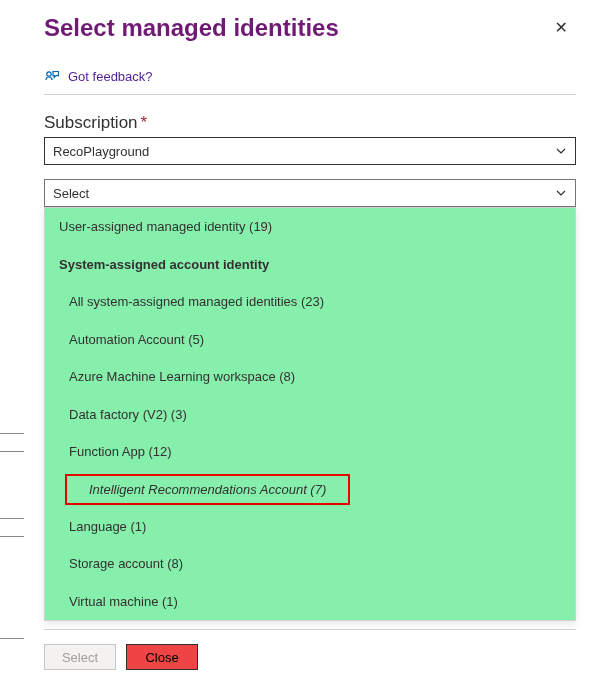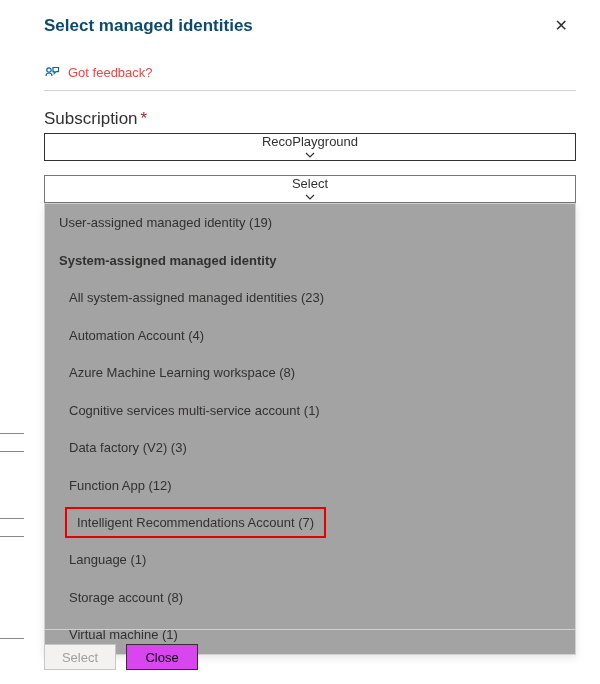--- a/index.html
+++ b/index.html
@@ -19,23 +19,23 @@
     .panel {
       padding: 14px 24px 0 44px;
     }
     .header {
       display: flex;
       align-items: center;
       justify-content: space-between;
       margin-bottom: 6px;
     }
     .title {
-      font-size: 17px;
+      font-size: 24px;
       font-weight: 600;
-      color: #0c4a6e;
+      color: #701a75;
     }
     .close-x {
       font-size: 16px;
       color: #323130;
       cursor: pointer;
       padding: 4px 8px;
       line-height: 1;
       font-weight: 400;
     }
     .feedback-row {
@@ -44,21 +44,21 @@
       gap: 8px;
       padding: 20px 0 10px 0;
       border-bottom: 1px solid #d1d1d1;
       margin-bottom: 18px;
     }
     .feedback-icon {
       color: #0067b8;
       display: inline-flex;
     }
     .feedback-text {
-      color: #ef4444;
+      color: #4c1d95;
       font-size: 13px;
     }
     .field-label {
       font-size: 17px;
       color: #323130;
       margin-bottom: 4px;
       display: block;
     }
     .required-star {
       color: #a4262c;
@@ -69,53 +69,53 @@
       height: 28px;
       width: 100%;
       display: flex;
       align-items: center;
       justify-content: space-between;
       padding: 0 8px;
       font-size: 13px;
       background: #fff;
       cursor: pointer;
       margin-bottom: 14px;
-      flex-direction: column;
     }
     .select-box .chev {
       color: #323130;
     }
     .chev svg { display:block; }
     .dropdown-panel {
       border: 1px solid #d1d1d1;
       border-top: 1px solid #d1d1d1;
       box-shadow: 0 3px 8px rgba(0,0,0,0.1);
       margin-top: -14px;
-      background: #a3a3a3;
+      background: #86efac;
     }
     .dd-item, .dd-group-header, .dd-subitem {
       padding: 9px 14px;
       font-size: 13px;
       cursor: pointer;
       line-height: 1.5;
     }
     .dd-group-header {
       font-weight: 600;
       cursor: default;
     }
     .dd-subitem {
       padding-left: 24px;
     }
     .highlight-box {
       border: 2.5px solid #e60000;
       display: inline-block;
-      padding: 6px 10px;
+      padding: 6px 22px;
       margin-left: 20px;
       margin-top: 3px;
       margin-bottom: 3px;
+      font-style: italic;
     }
     .footer {
       position: absolute;
       bottom: 14px;
       left: 44px;
       display: flex;
       gap: 10px;
     }
     .footer-sep {
       position: absolute;
@@ -123,21 +123,21 @@
       right: 24px;
       bottom: 54px;
       border-top: 1px solid #d1d1d1;
     }
     .btn {
       height: 26px;
       min-width: 72px;
       padding: 0 14px;
       font-size: 13px;
       border: 1px solid #323130;
-      background: #d946ef;
+      background: #ef4444;
       cursor: pointer;
       font-family: inherit;
     }
     .btn-disabled {
       color: #a19f9d;
       border-color: #c8c6c4;
       background: #f3f2f1;
       cursor: default;
     }
     .left-ticks {
@@ -198,25 +198,24 @@
     <span>Select</span>
     <span class="chev">
       <svg width="12" height="12" viewBox="0 0 12 12">
           <path d="M2 4l4 4 4-4" fill="none" stroke="#323130" stroke-width="1.2"></path>
         </svg>
     </span>
   </div>
 
   <div class="dropdown-panel">
     <div class="dd-item">User-assigned managed identity (19)</div>
-    <div class="dd-group-header">System-assigned managed identity</div>
+    <div class="dd-group-header">System-assigned account identity</div>
     <div class="dd-subitem">All system-assigned managed identities (23)</div>
-    <div class="dd-subitem">Automation Account (4)</div>
+    <div class="dd-subitem">Automation Account (5)</div>
     <div class="dd-subitem">Azure Machine Learning workspace (8)</div>
-    <div class="dd-subitem">Cognitive services multi-service account (1)</div>
     <div class="dd-subitem">Data factory (V2) (3)</div>
     <div class="dd-subitem">Function App (12)</div>
     <div style="padding:0;">
       <span class="highlight-box">Intelligent Recommendations Account (7)</span>
     </div>
     <div class="dd-subitem">Language (1)</div>
     <div class="dd-subitem">Storage account (8)</div>
     <div class="dd-subitem">Virtual machine (1)</div>
   </div>
 </div>

